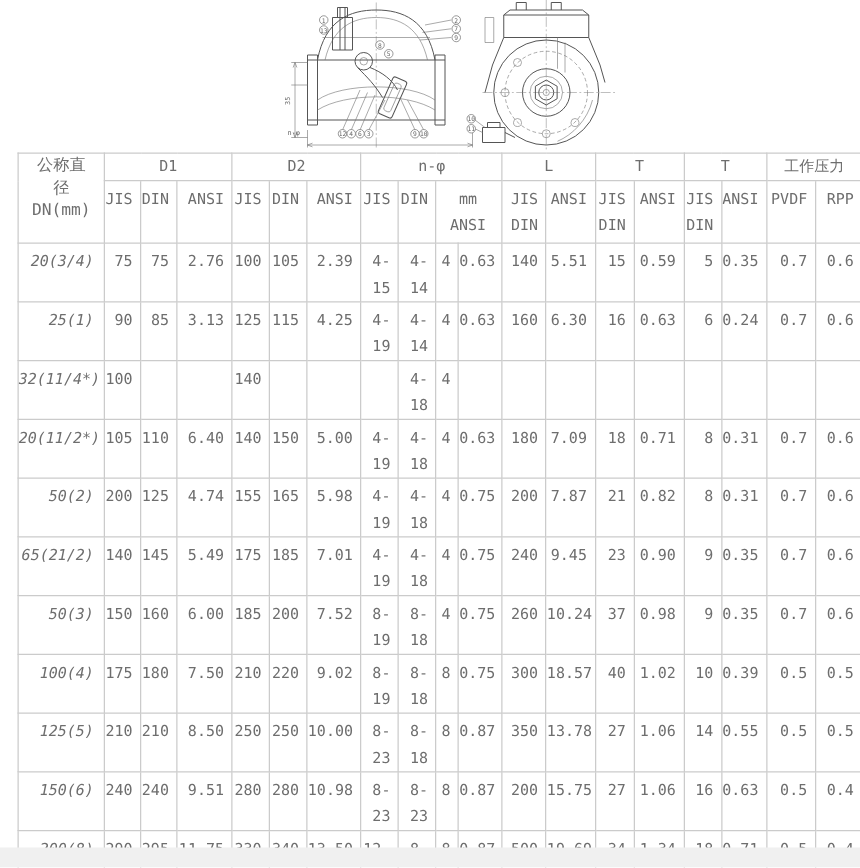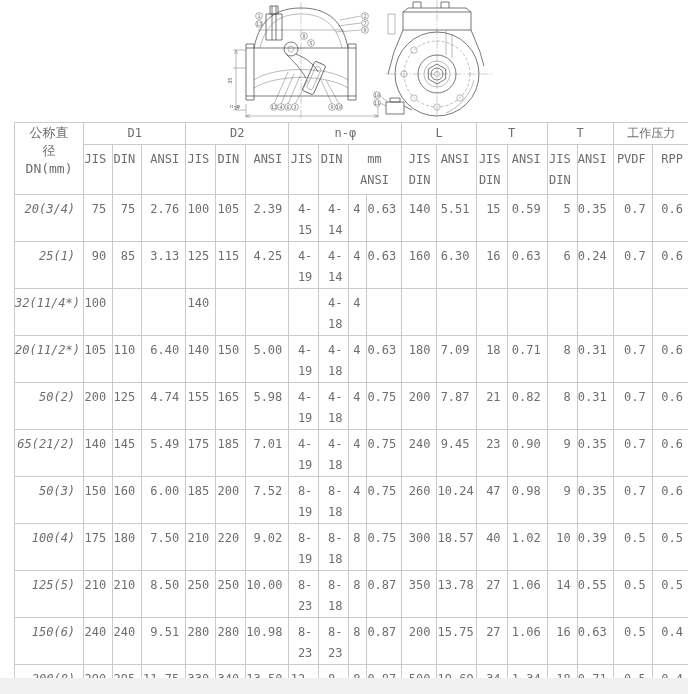--- a/index.html
+++ b/index.html
@@ -389,21 +389,21 @@
         <td>200</td>
         <td>7.52</td>
         <td>8-
 19</td>
         <td>8-
 18</td>
         <td>4</td>
         <td>0.75</td>
         <td>260</td>
         <td>10.24</td>
-        <td>47</td>
+        <td>37</td>
         <td>0.98</td>
         <td>9</td>
         <td>0.35</td>
         <td>0.7</td>
         <td>0.6</td>
       </tr>
       <tr>
         <td class="dn">100(4)</td>
         <td>175</td>
         <td>180</td>

